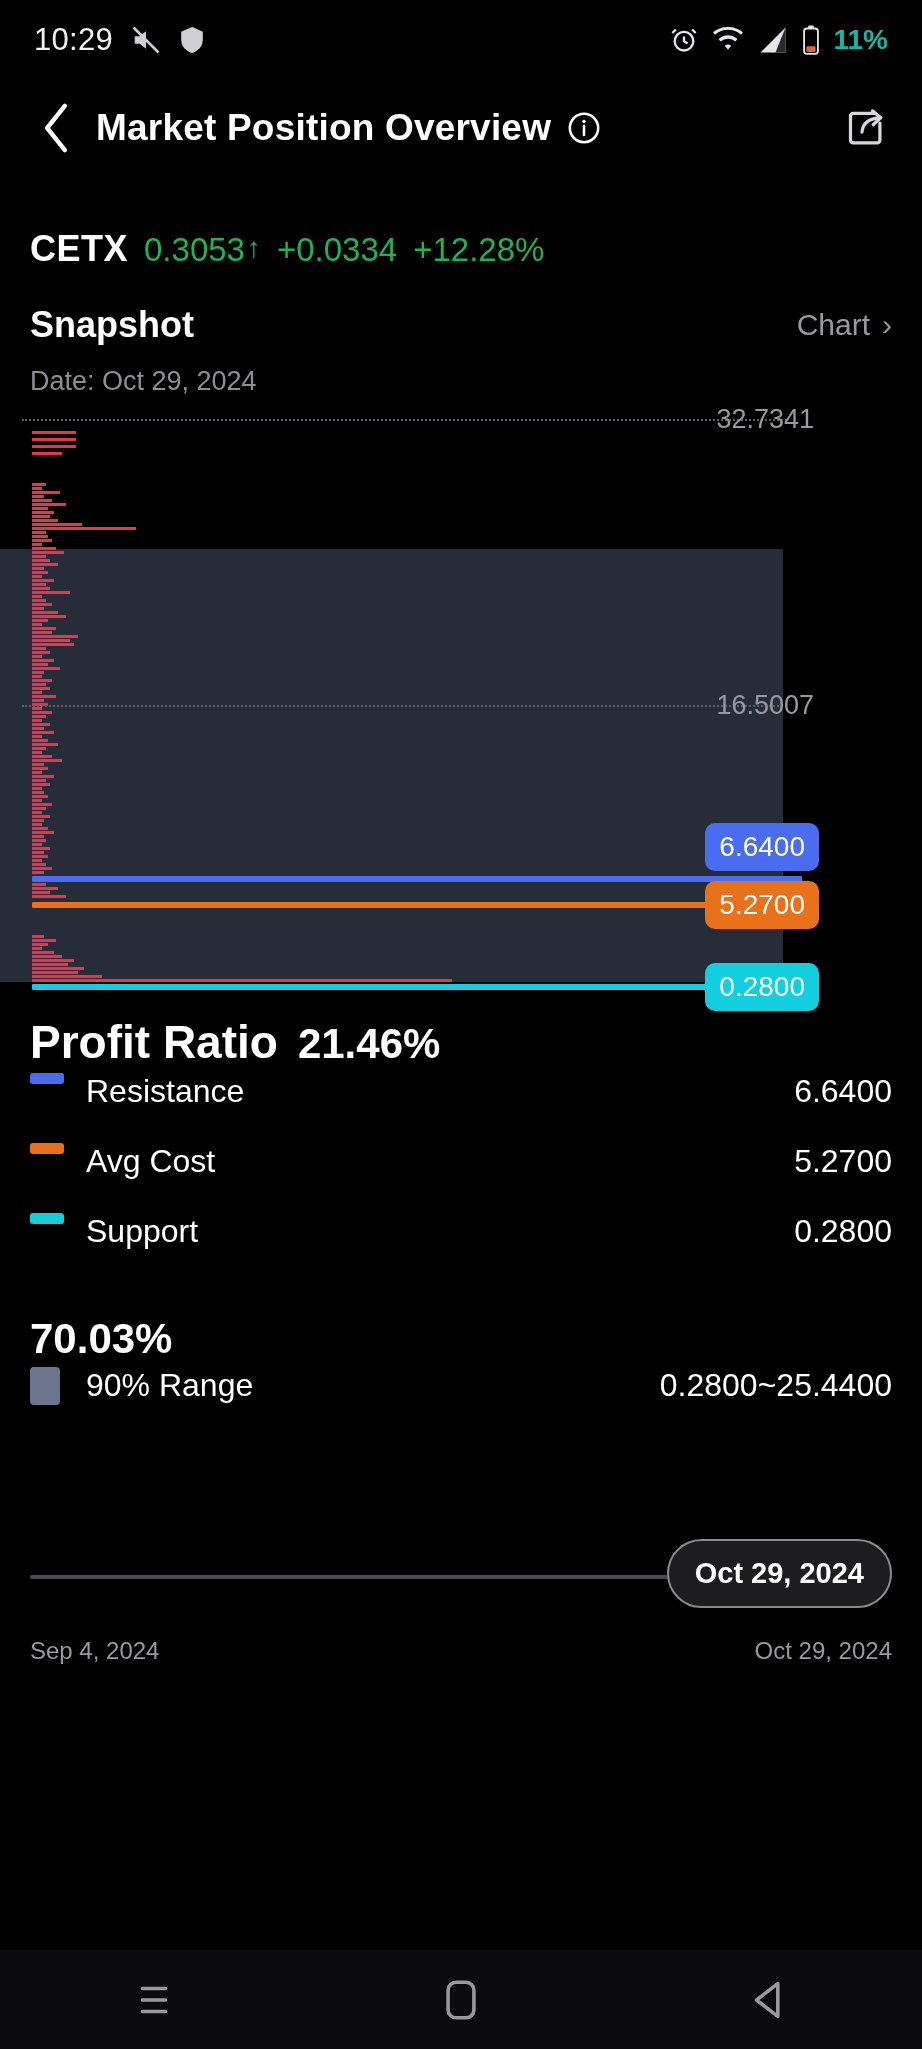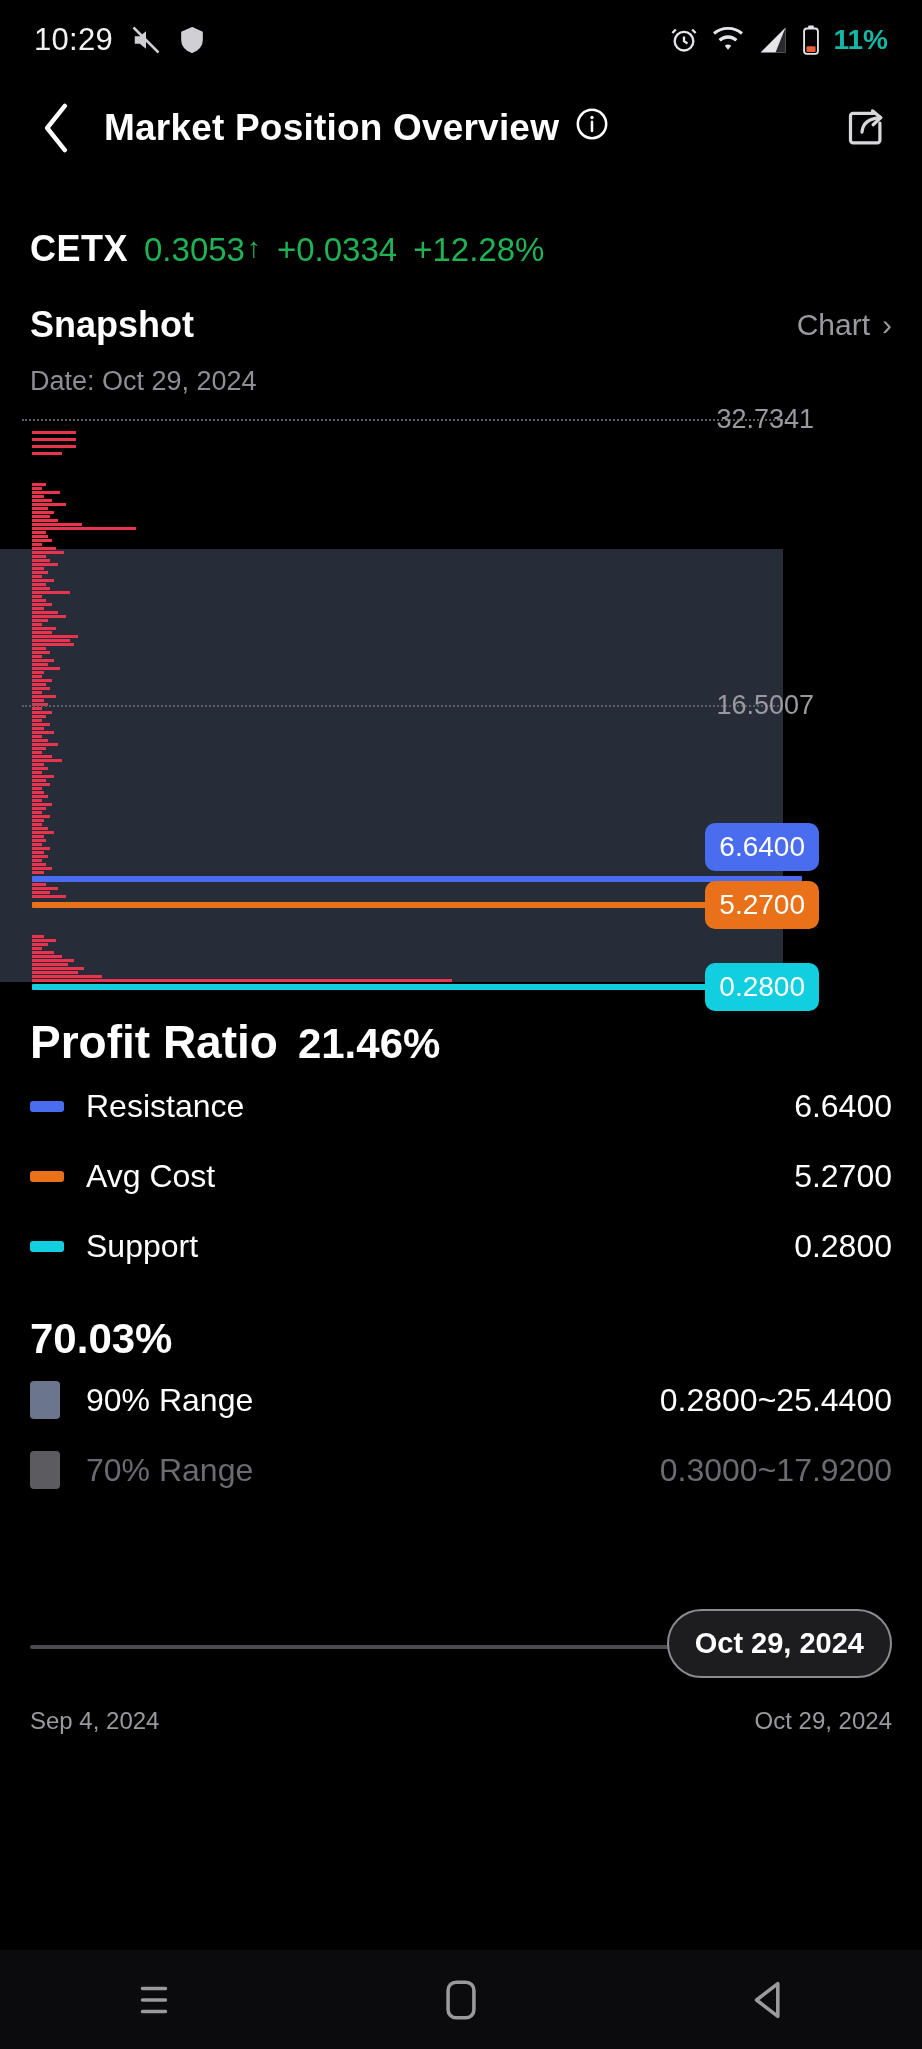--- a/index.html
+++ b/index.html
@@ -22,21 +22,21 @@
   .sb-right{ margin-left:auto; display:flex; align-items:center; gap:14px; }
   .sb-batt-text{ font-size:28px; color:#14b8a6; font-weight:700;text-align:center; }
   .icon-svg{ display:block; }
 
   
   .header{
     height:96px; display:flex; align-items:center;
     padding:0 28px; gap:6px;
   }
   .back-btn{ width:56px; height:56px; display:flex; align-items:center; justify-content:center; }
-  .header-title-wrap{ display:flex; gap:16px; margin-left:14px; }
+  .header-title-wrap{ display:flex; align-items:center; gap:16px; margin-left:6px; }
   .header-title{ font-size:37px; font-weight:bold; letter-spacing:.2px; }
   .share-btn{ margin-left:auto; width:56px; height:56px; display:flex; align-items:center; justify-content:center; }
 
   
   .ticker{
     display:flex; align-items:baseline; gap:16px;
     padding:52px 30px 0 30px;
   }
   .tkr-sym{ font-size:36px; font-weight:bold; letter-spacing:.5px; }
   .tkr-price{ font-size:33px; color:#1fb356; display:flex; align-items:center; gap:2px;}
@@ -83,21 +83,21 @@
     transform:translateY(-50%);
     white-space:nowrap;
   }
 
   
   .section{ padding:0 30px; }
   .sec-head{ display:flex; align-items:baseline; gap:20px; margin-top:36px; }
   .sec-title{ font-size:46px; font-weight:bold; }
   .sec-value{ font-size:42px; font-weight:bold; }
   .legend-row{
-    display:flex; align-items:center;
+    display:flex; align-items:flex-start;
     height:66px; margin-top:4px;
   }
   .swatch-line{ width:34px; height:11px; border-radius:3px; margin-right:22px; }
   .swatch-sq{ width:30px; height:38px; border-radius:4px; margin-right:26px; }
   .leg-label{ font-size:32px; }
   .leg-val{ margin-left:auto; font-size:32px; }
   .dim .leg-label, .dim .leg-val{ color:#6b6b70; }
 
   
   .slider-wrap{ position:relative; margin-top:106px; height:74px; padding:0 30px; }
@@ -392,25 +392,20 @@
 <div class="section">
   <div class="sec-head">
     <span class="sec-value">70.03%</span>
   </div>
 
   <div class="legend-row">
     <span class="swatch-sq" id="sw-r90" style="background: rgb(107, 118, 140);"></span>
     <span class="leg-label">90% Range</span>
     <span class="leg-val">0.2800~25.4400</span>
   </div>
-  <div class="legend-row dim">
-    <span class="swatch-sq" id="sw-r70" style="background: rgb(92, 92, 96);"></span>
-    <span class="leg-label">70% Range</span>
-    <span class="leg-val">0.3000~17.9200</span>
-  </div>
 </div>
 
 <div class="slider-wrap">
   <div class="slider-track"></div>
   <div class="slider-thumb">Oct 29, 2024</div>
 </div>
 <div class="slider-ends">
   <span class="slider-end">Sep 4, 2024</span>
   <span class="slider-end right">Oct 29, 2024</span>
 </div>

